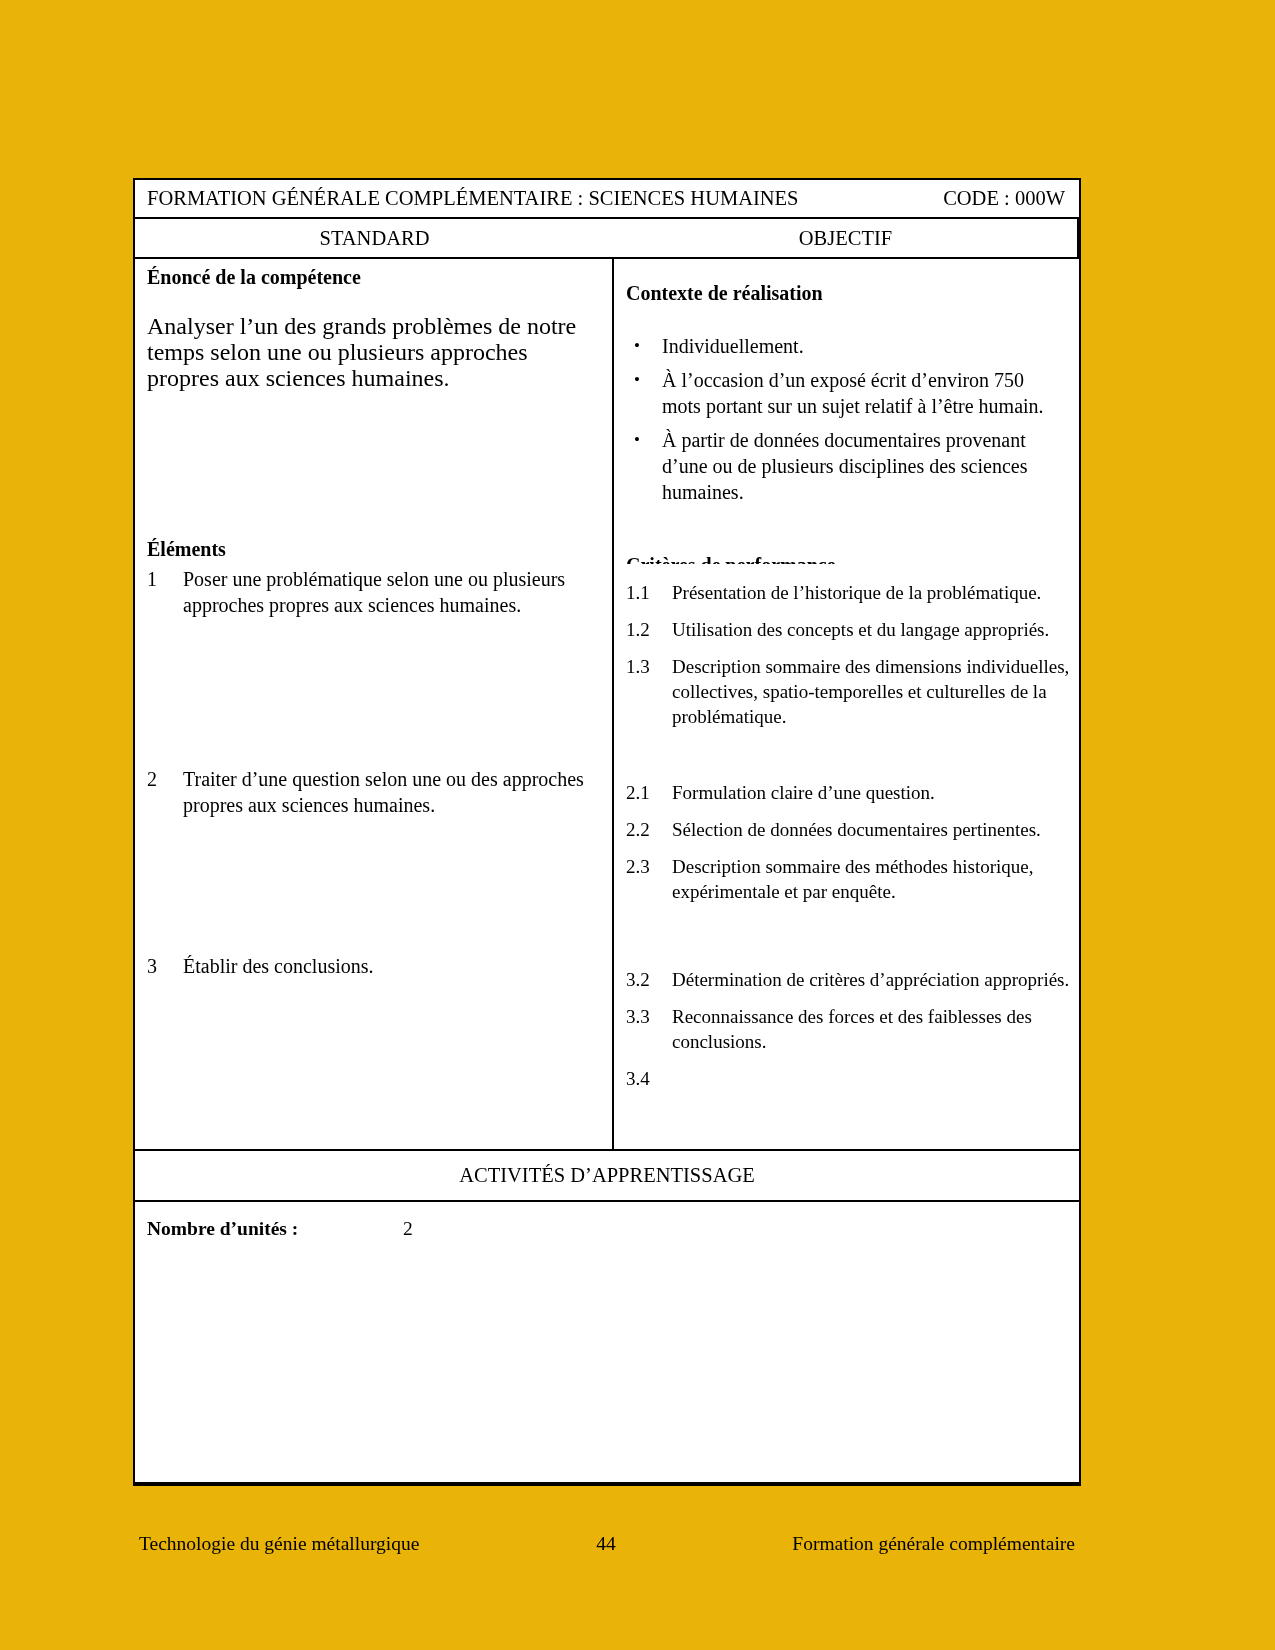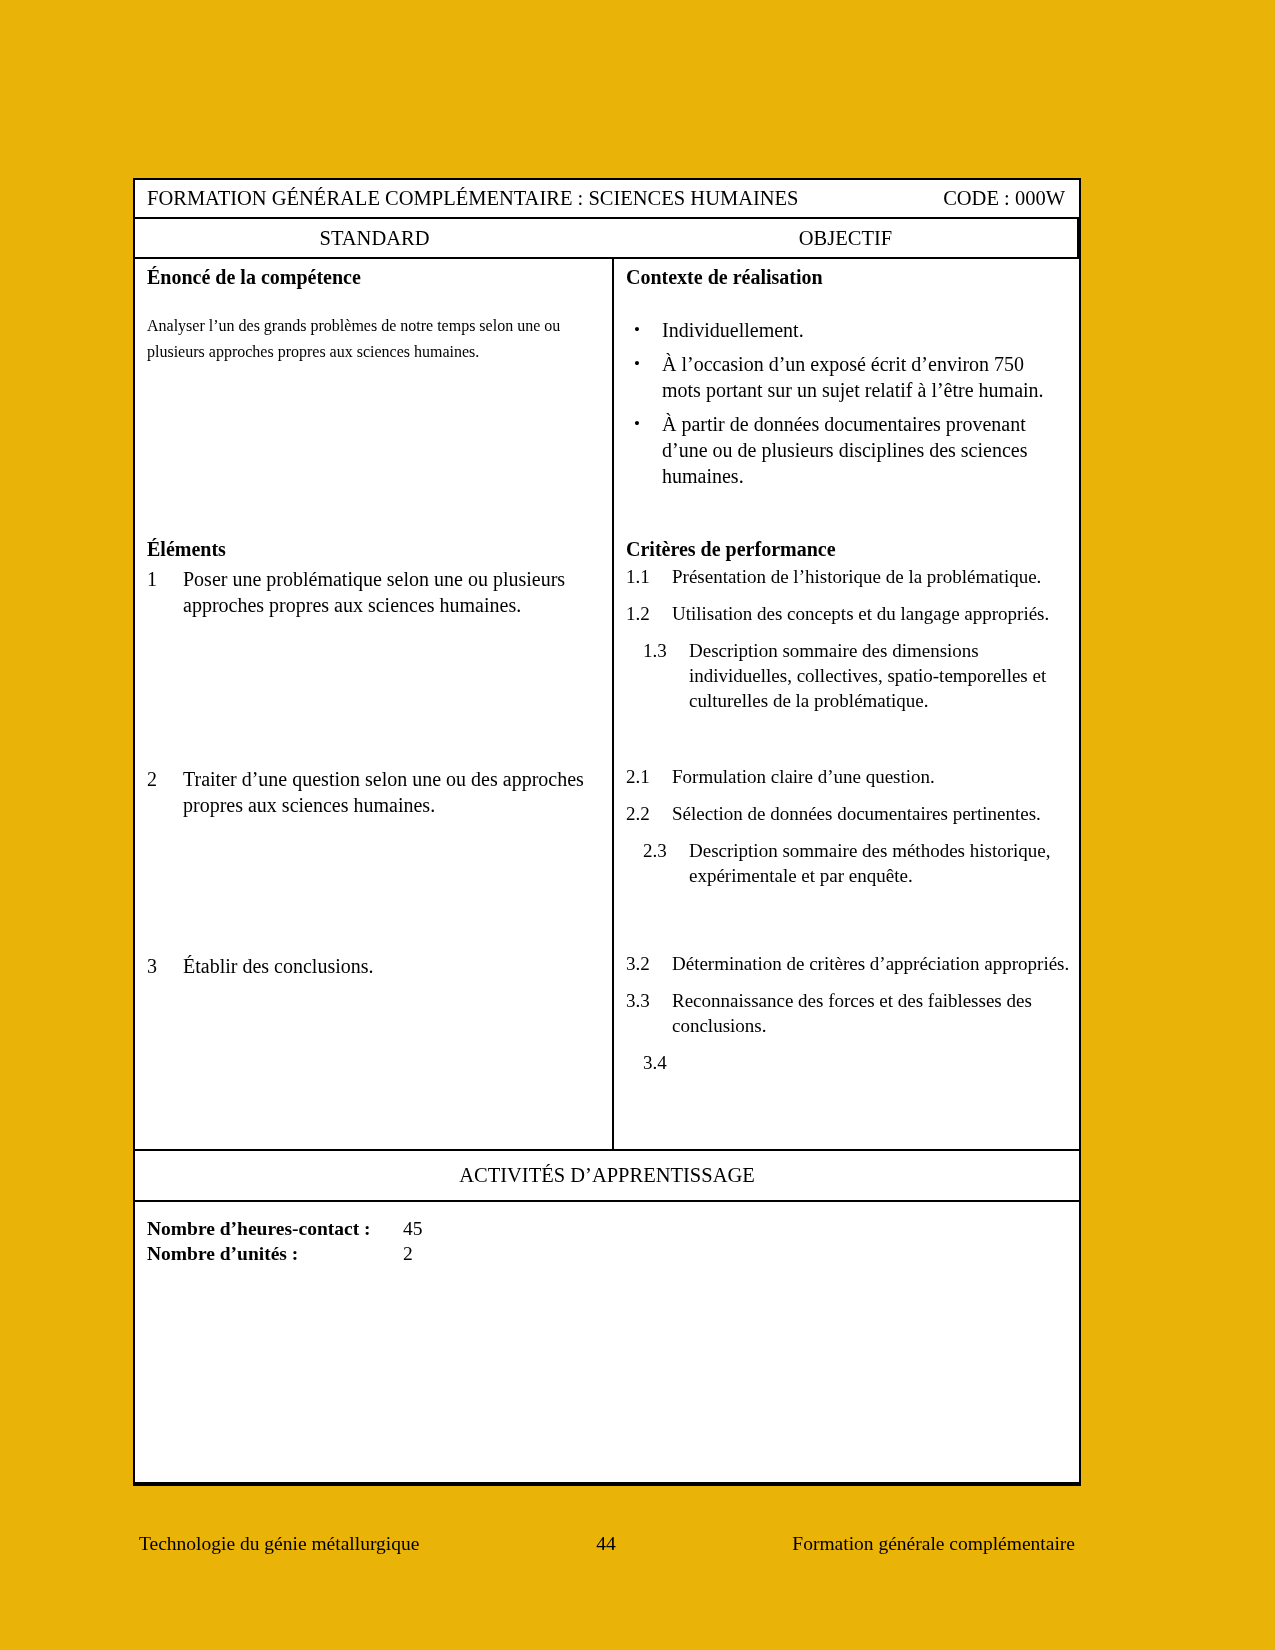--- a/index.html
+++ b/index.html
@@ -37,27 +37,27 @@
     font-size:20.5px;
   }
   .col-head-row .cell.left{border-right:2px solid #000;}
   .body-grid{
     display:grid;
     grid-template-columns:479px 1fr;
     grid-template-rows:277px 28px 200px 187px 198px;
     border-bottom:2px solid #000;
   }
   .lcell{border-right:2px solid #000;padding:0 6px 0 12px;box-sizing:border-box;overflow:hidden;}
-  .rcell{padding:0 2px 0 12px;box-sizing:border-box;overflow:hidden;}
+  .rcell{padding:16px 2px 0 12px;box-sizing:border-box;overflow:hidden;}
   .sec-heading{
     font-weight:bold;font-size:20px;line-height:27px;
     padding-top:5px;
   }
   .enonce-par{
-    font-size:16px;line-height:26px;
+    font-size:24px;line-height:26px;
     margin-top:22px;
     padding-right:4px;
   }
   .bullet-list{margin-top:26px;}
   .bullet-item{
     display:grid;grid-template-columns:36px 1fr;
     font-size:20px;line-height:26px;
     margin-bottom:8px;
     padding-right:18px;
   }
@@ -66,21 +66,21 @@
     display:grid;grid-template-columns:36px 1fr;
     font-size:20px;line-height:26px;
     padding-top:2px;padding-right:10px;
   }
   .crit-item{
     display:grid;grid-template-columns:46px 1fr;
     font-size:19px;line-height:25px;
     margin-bottom:12px;
     padding-right:2px;
   }
-  .crit-item:last-child{margin-bottom:0;margin-left:17px;}
+  .crit-item:last-child{margin-bottom:0;}
   .activites-row{
     height:49px;
     border-bottom:2px solid #000;
     display:flex;align-items:center;justify-content:center;
     font-size:20.5px;
   }
   .bottom-area{
     height:280px;
     padding:14px 10px 0 12px;
     box-sizing:border-box;
@@ -206,24 +206,20 @@
           </div>
         </div>
     </div>
 
     <div class="activites-row">
       <span>ACTIVITÉS D’APPRENTISSAGE</span>
     </div>
 
     <div class="bottom-area" id="activites-body">
         <div class="meta-row">
-          <span class="lbl">Nombre d’heures-contact :</span>
-          <span class="val">45</span>
-        </div>
-        <div class="meta-row">
           <span class="lbl">Nombre d’unités :</span>
           <span class="val">2</span>
         </div>
       </div>
   </div>
 
   <div class="footer">
     <span>Technologie du génie métallurgique</span>
     <span>44</span>
     <span>Formation générale complémentaire</span>

